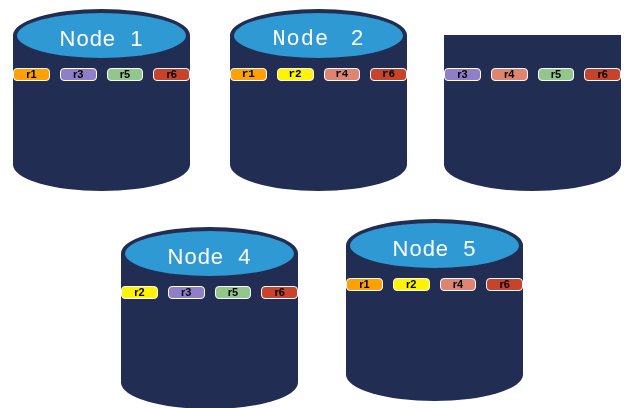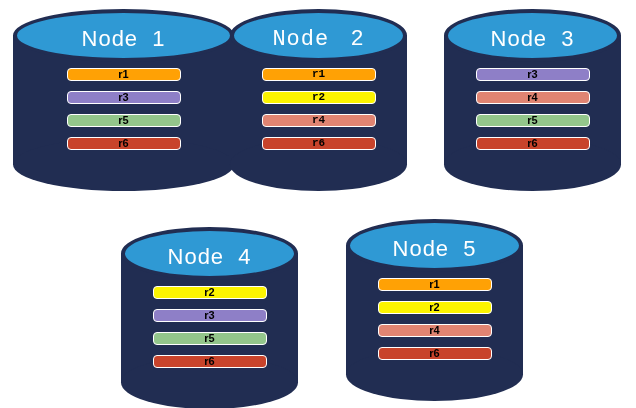--- a/index.html
+++ b/index.html
@@ -5,21 +5,21 @@
   html, body { margin: 0; padding: 0; background: #ffffff; }
   .canvas {
     position: relative;
     width: 636px;
     height: 408px;
     background: var(--background, #ffffff);
     font-family: "Liberation Sans", sans-serif;
     overflow: hidden;
   }
   .cylinder { position: absolute; width: 177px; height: 182px; }
-  .pos-n1 { left: 13px;  top: 9px; padding-left: 44px; }
+  .pos-n1 { left: 13px;  top: 9px; }
   .pos-n2 { left: 230px; top: 9px; font-family: Liberation Mono, monospace; }
   .pos-n3 { left: 444px; top: 9px; }
   .pos-n4 { left: 121px; top: 227px; }
   .pos-n5 { left: 346px; top: 219px; }
 
   .cyl-body {
     position: absolute; left: 0; right: 0; top: 26px; bottom: 26px;
     background: var(--cylinder-body, #212D52);
   }
   .cyl-bottom {
@@ -39,21 +39,21 @@
   }
   .cyl-title {
     color: var(--node-label-text, #ffffff);
     font-size: 22px;
     letter-spacing: 1px;
     word-spacing: 7px;
     white-space: pre;
   }
   .bars {
     position: absolute; left: 0; right: 0; top: 59px;
-    display: flex; flex-direction: column; align-items: center; gap: 10px;
+    display: flex; flex-direction: row; align-items: center; gap: 10px;
     z-index: 3;
   }
   .bar {
     width: 114px; height: 13px; box-sizing: border-box;
     border: 1px solid var(--replica-border, #ffffff);
     border-radius: 4px;
     display: flex; align-items: center; justify-content: center;
   }
   .bar span {
     font-weight: bold; font-size: 11px; line-height: 1;
@@ -105,23 +105,20 @@
         </div>
       <div class="bar" style="background: rgb(200, 67, 43);">
           <span>r6</span>
         </div>
     </div>
   </div>
 
   <div class="cylinder pos-n3">
     <div class="cyl-body"></div>
     <div class="cyl-bottom"></div>
-    <div class="cyl-top">
-      <span class="cyl-title">Node 3</span>
-    </div>
     <div class="bars">
       <div class="bar" style="background: rgb(142, 127, 199);">
           <span>r3</span>
         </div>
       <div class="bar" style="background: rgb(224, 132, 114);">
           <span>r4</span>
         </div>
       <div class="bar" style="background: rgb(147, 198, 139);">
           <span>r5</span>
         </div>

